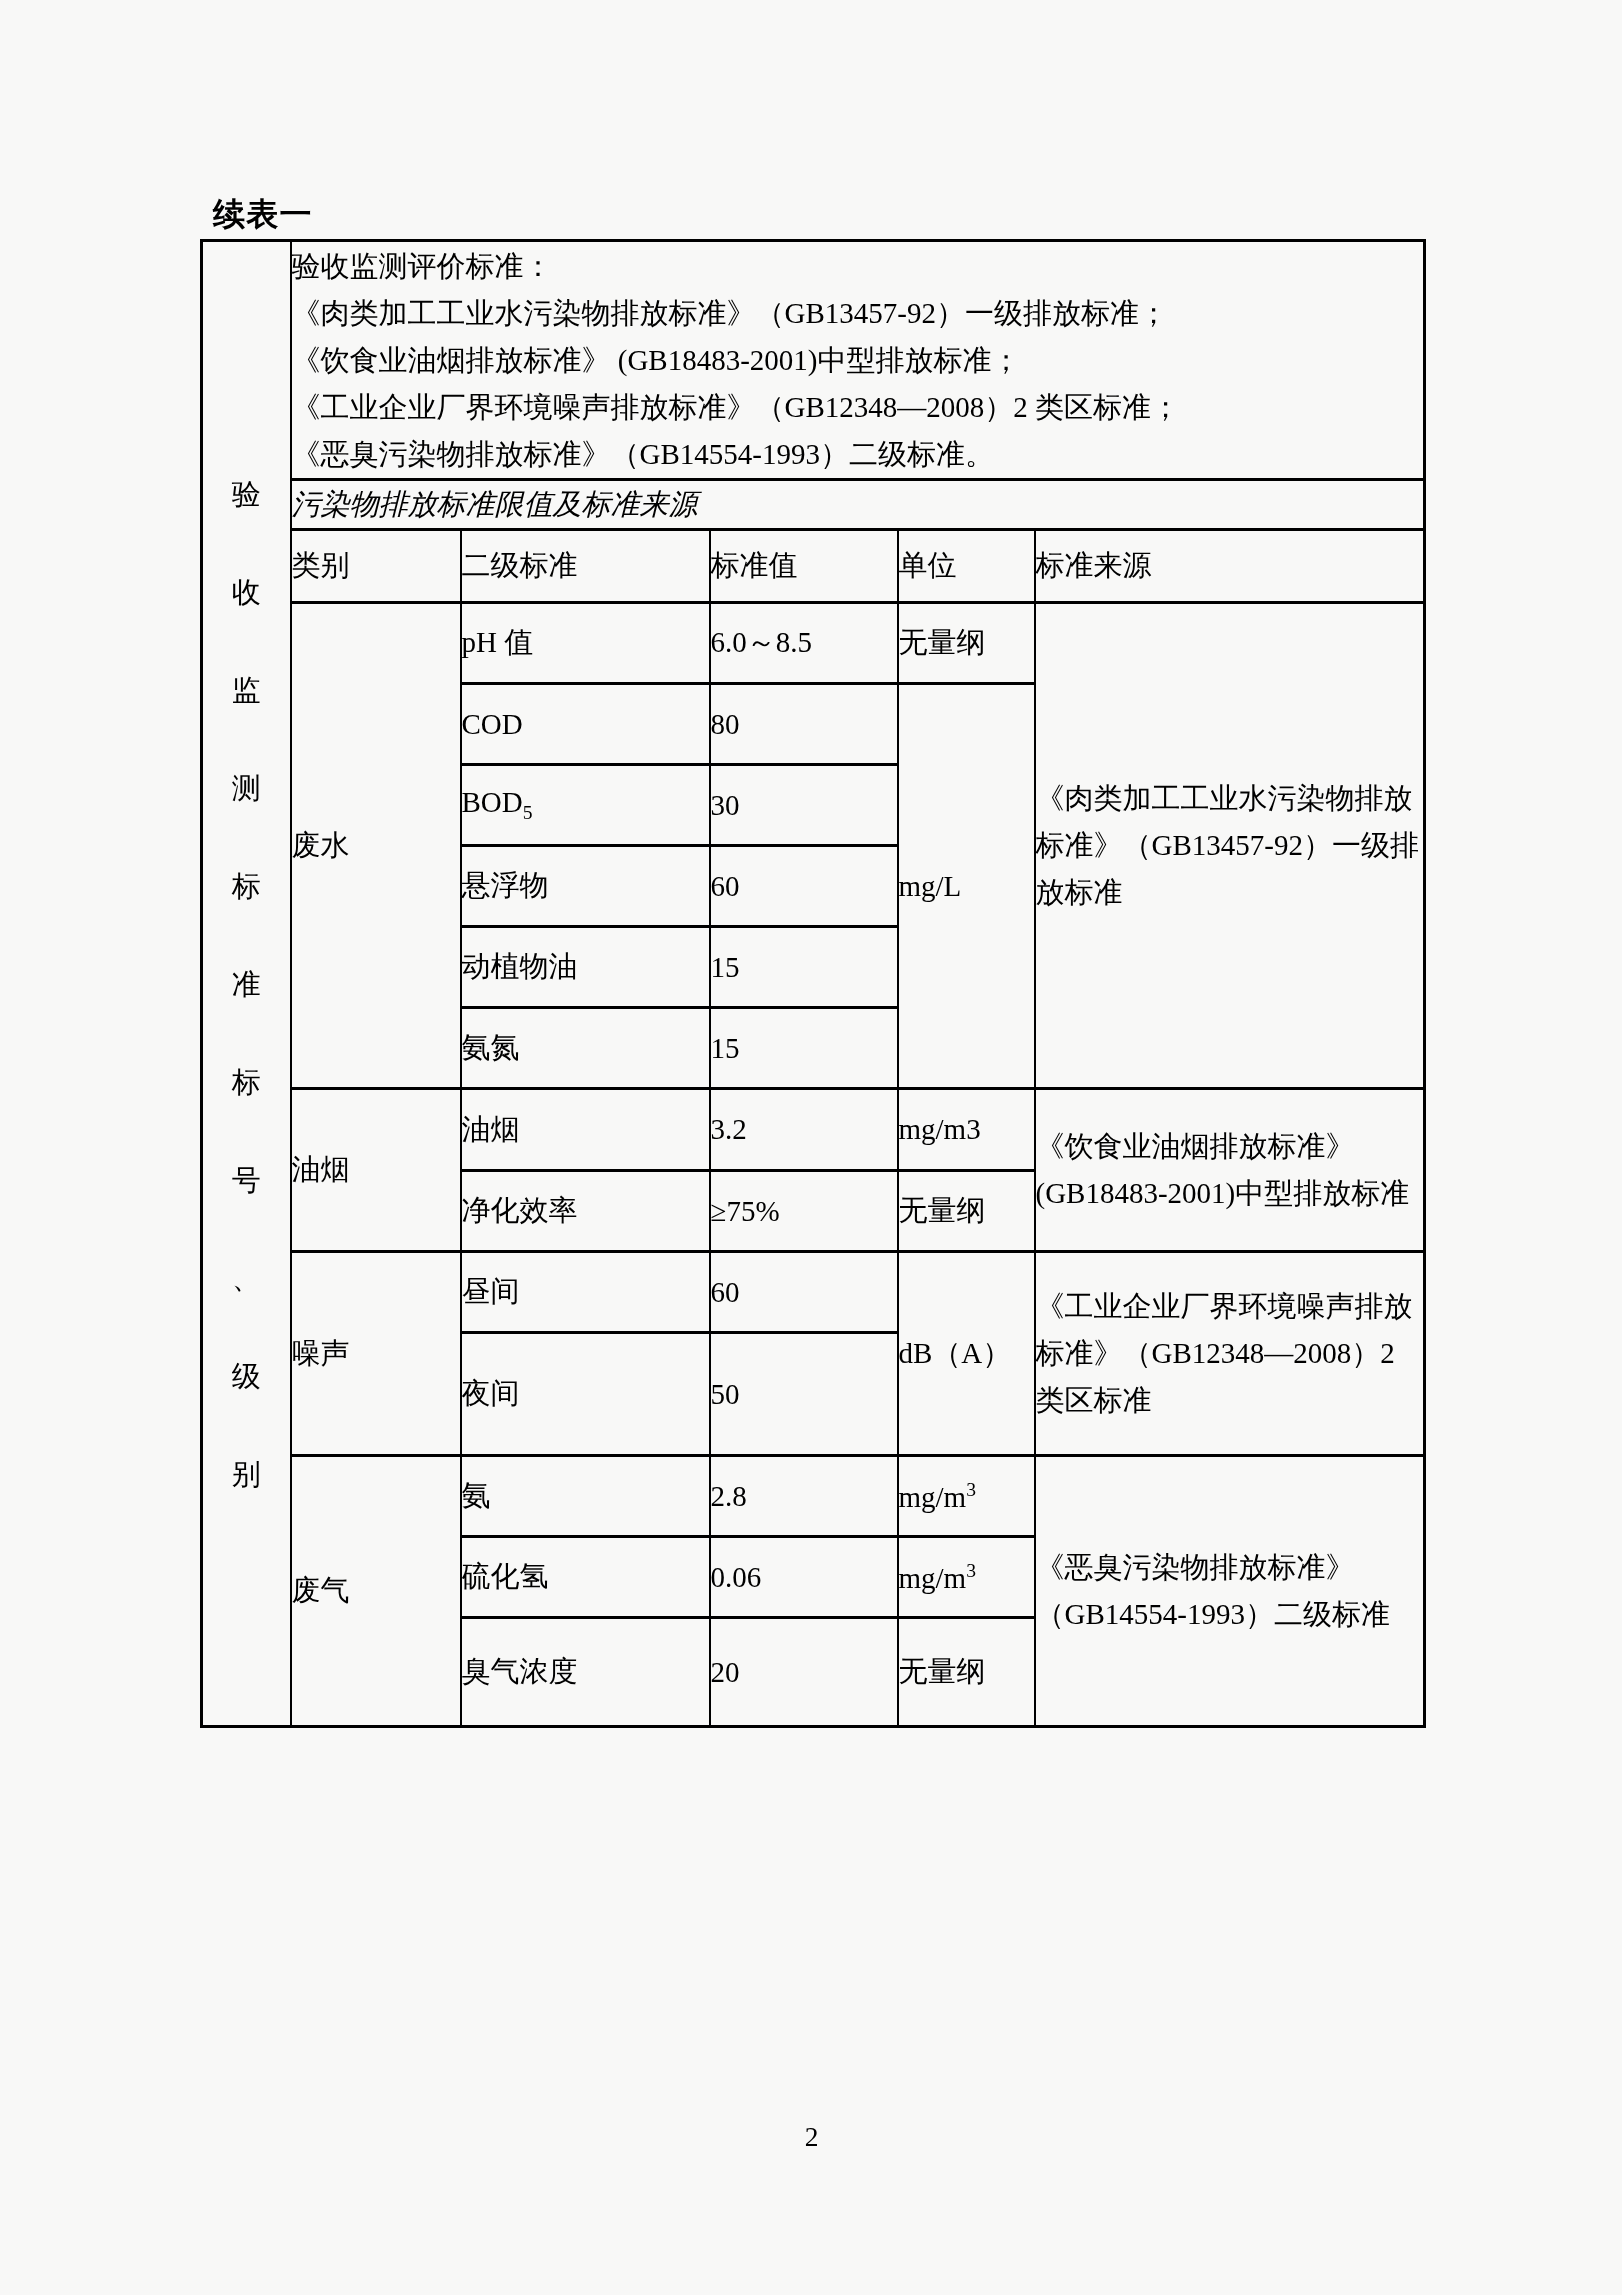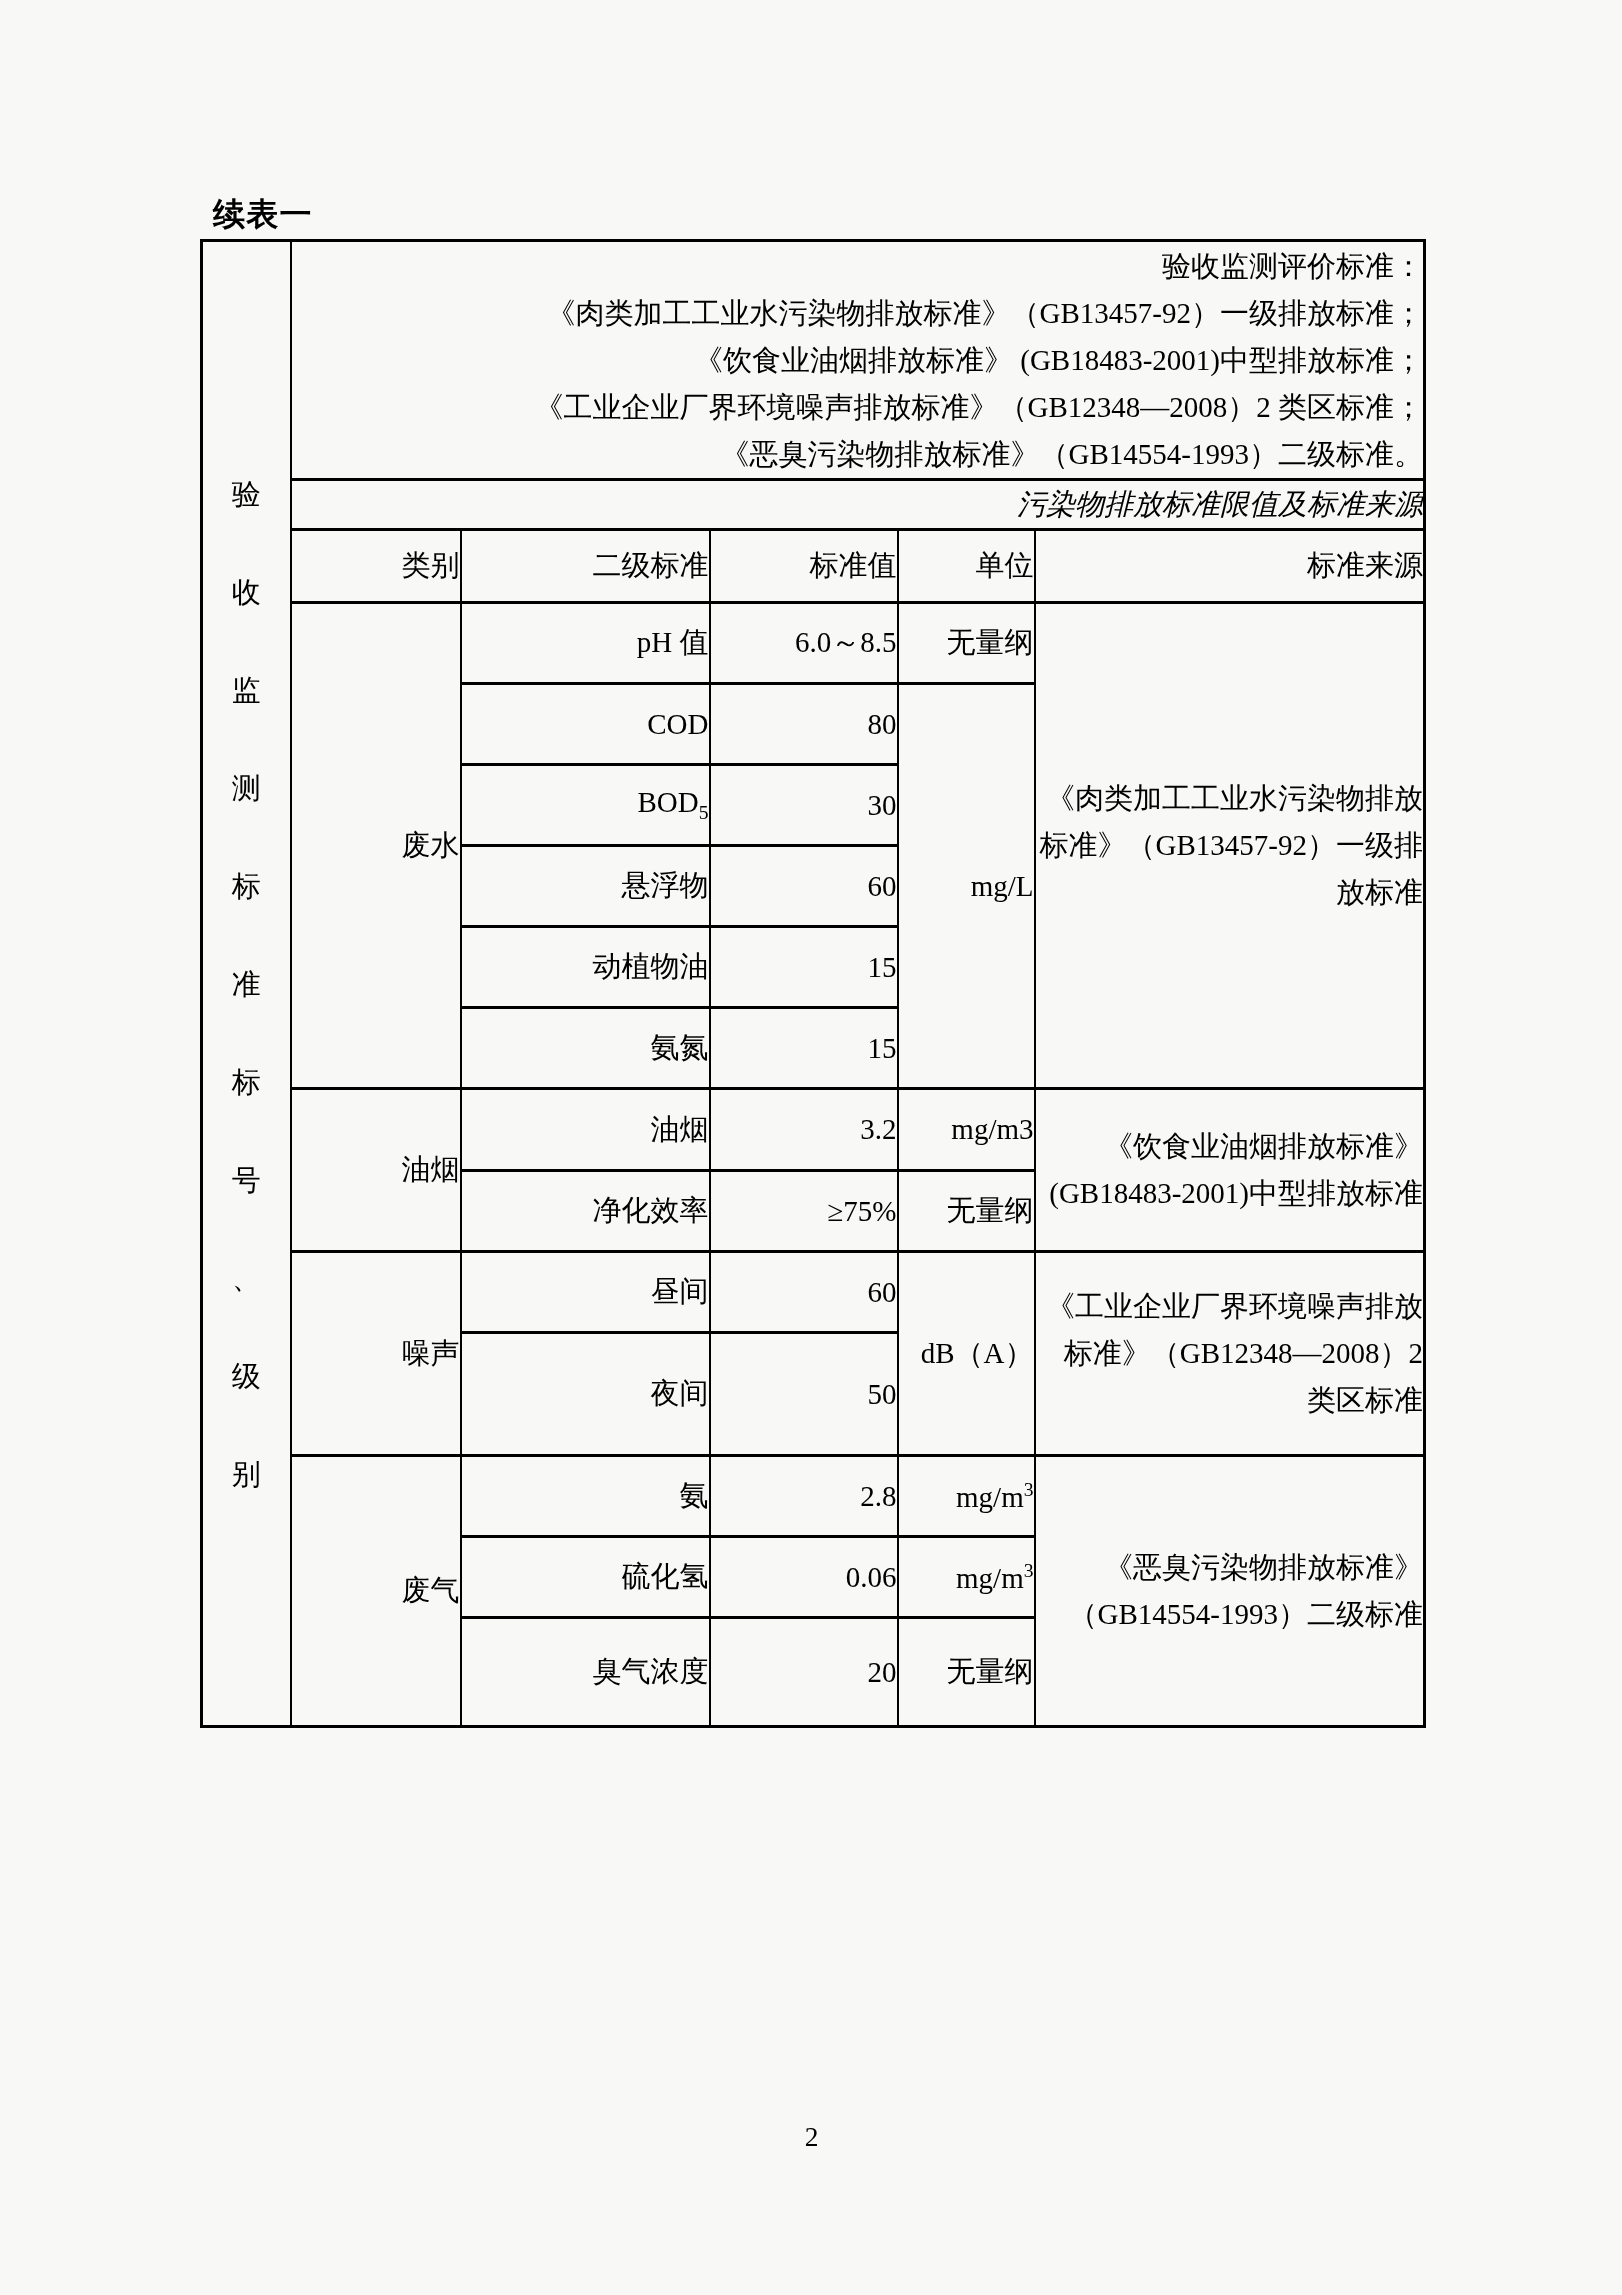--- a/index.html
+++ b/index.html
@@ -22,21 +22,21 @@
 
   table.std-table {
     border-collapse: collapse; table-layout: fixed;
     width: 1224px;
     border: 3.3px solid #000;
     font-size: 29px;
   }
   table.std-table td {
     border: 2px solid #000;
     border-top-width: 3.3px; border-bottom-width: 3.3px;
-    text-align: right; vertical-align: middle;
+    text-align: left; vertical-align: middle;
     padding: 0;
     overflow: hidden;
   }
 
   
   tr.r-evalblock  { height: 236px; }
   tr.r-subtitle   { height: 50px; font-style: italic;  }
   tr.r-header     { height: 73px; }
   tr.r-std        { height: 81px; }
   tr.r-youyan     { height: 82px; }

